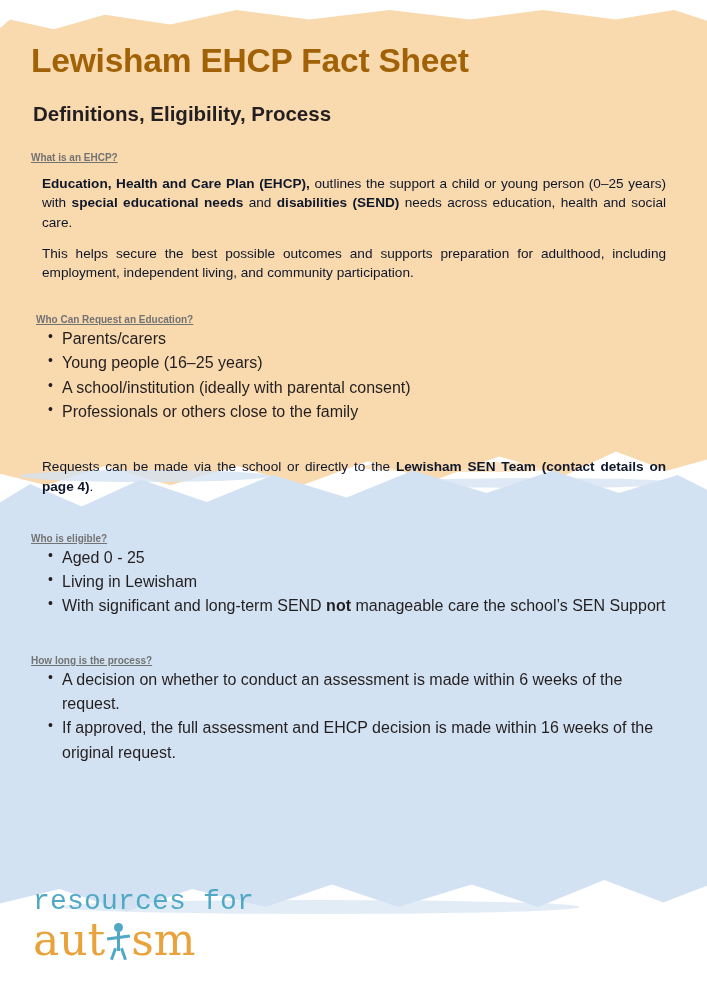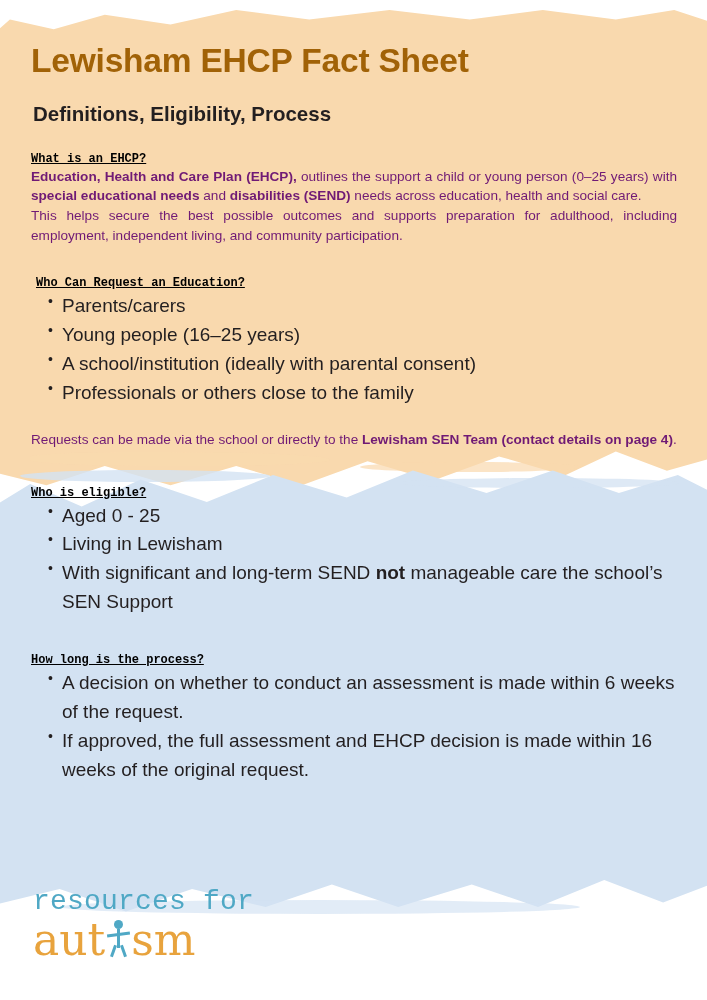--- a/index.html
+++ b/index.html
@@ -123,49 +123,48 @@
     font-size: 20.5px;
     margin: 0 0 26px 2px;
     font-weight: bold;
     color: #231f20;
   }
 
   .section {
     margin-bottom: 14px;
   }
   .section-heading {
-    font-size: 12px;
+    font-size: 10px;
     font-weight: bold;
     text-decoration: underline;
     margin: 0 0 1px 0;
-    color: #000000;
-    font-family: Liberation Mono, monospace;
+    color: #737373;
   }
   .section-heading.indent {
     margin-left: 5px;
   }
 
   p.body {
     font-size: 13.6px;
     line-height: 1.45;
-    margin: 0;
+    margin: 11px;
     text-align: justify;
-    color: #701a75;
+    color: #0f172a;
   }
   p.body.left {
     text-align: left;
   }
 
   ul.bullets {
     margin: 2px 0 0 0;
     padding-left: 31px;
     list-style: none;
   }
   ul.bullets li {
-    font-size: 19px;
+    font-size: 16px;
     line-height: 1.52;
     position: relative;
     color: #231f20;
   }
   ul.bullets li::before {
     content: "\2022";
     position: absolute;
     left: -14px;
     top: -1px;
     font-size: 14px;
@@ -189,21 +188,21 @@
     letter-spacing: .2px;
     line-height: 1;
   }
   .logo-autism {
     font-family: "DejaVu Serif", serif;
     font-size: 44px;
     color: #e8a33d;
     line-height: 1;
     margin-top: 2px;
     display: flex;
-    align-items: flex-start;
+    align-items: center;
   }
   .logo-autism .figure {
     display: inline-block;
     width: 26px;
     position: relative;
     height: 38px;
   }
   .logo-autism .figure .head {
     position: absolute;
     left: 9px;

